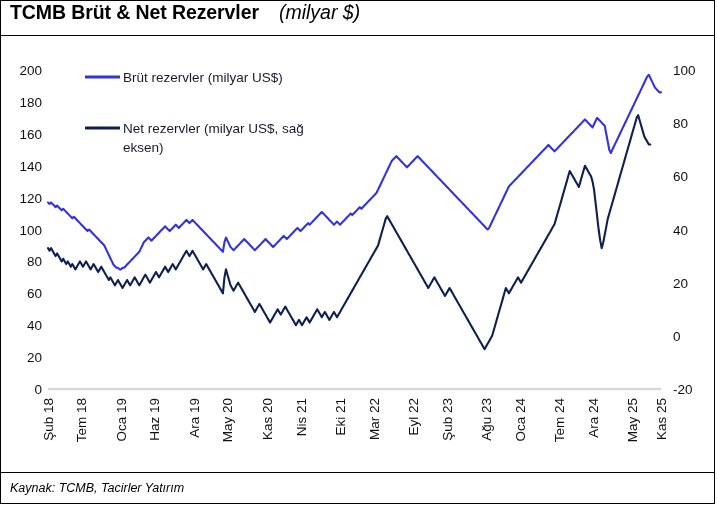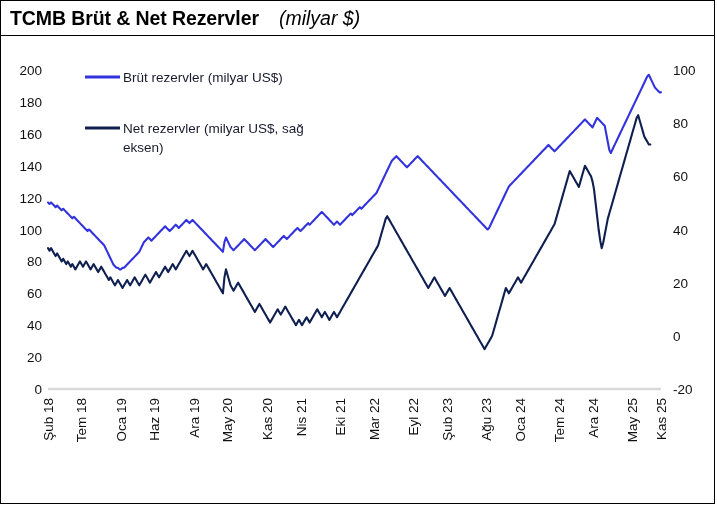--- a/index.html
+++ b/index.html
@@ -13,21 +13,21 @@
     position:relative;
     width:715px;height:504px;
     border:1px solid #000000;
     box-sizing:border-box;
     background:#ffffff;
   }
   #title-bar{
     position:absolute;left:0;top:0;width:100%;height:35px;
     border-bottom:1px solid #000000;
     box-sizing:border-box;
-    display:flex;align-items:center;
+    display:flex;align-items:flex-start;
     padding-left:9px;
   }
   #title-main{
     font-size:19.5px;font-weight:bold;color:#000;letter-spacing:-0.1px;
     white-space:pre;
   }
   #title-sub{
     font-size:19.5px;font-style:italic;color:#000;
     margin-left:20px;white-space:pre;
   }
@@ -113,14 +113,17 @@
       <g id="g-legend">
           <line x1="84" y1="41" x2="119" y2="41" stroke="#3333DD" stroke-width="3.2"></line>
           <text x="122" y="46" class="legend-text">Brüt rezervler (milyar US$)</text>
           <line x1="84" y1="92" x2="119" y2="92" stroke="#0F2050" stroke-width="3.2"></line>
           <text x="122" y="97" class="legend-text">Net rezervler (milyar US$, sağ</text>
           <text x="122" y="116" class="legend-text">eksen)</text>
         </g>
     </svg>
   </div>
 
+  <div id="source-bar">
+    <span id="source-text">Kaynak: TCMB, Tacirler Yatırım</span>
+  </div>
 
 </div>
 
 </body></html>

